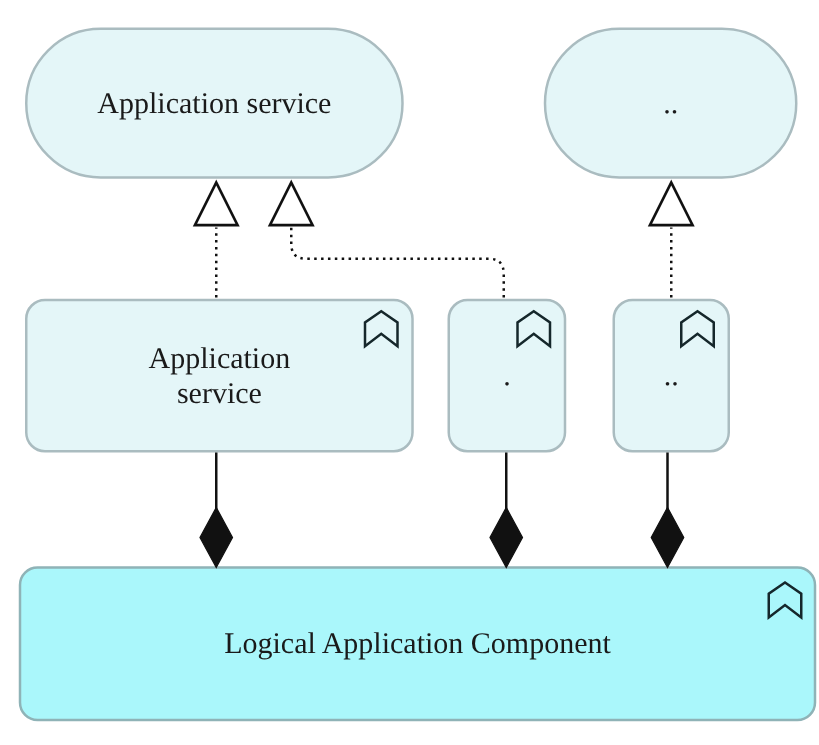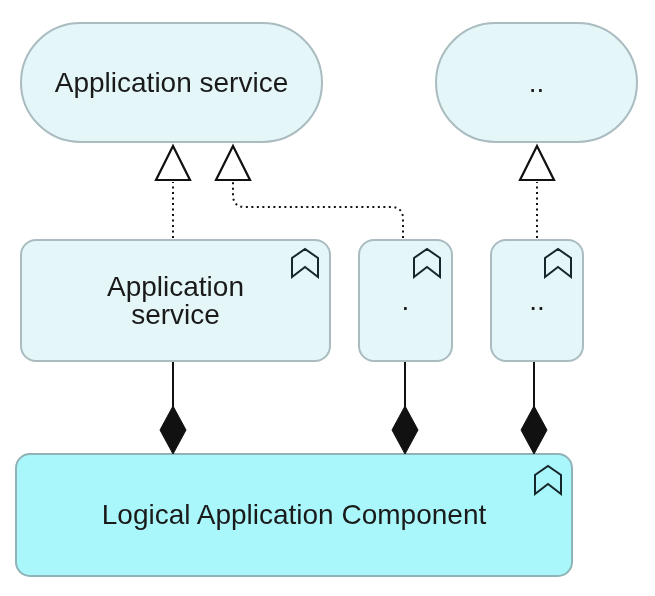--- a/index.html
+++ b/index.html
@@ -43,22 +43,23 @@
     stroke: var(--connector, #111111);
   }
   .node {
     position: absolute;
     box-sizing: border-box;
     display: flex;
     align-items: center;
     justify-content: center;
     text-align: center;
     color: var(--text, #1a1a1a);
-    font-size: 28px;
+    font-size: 24px;
     line-height: 28px;
+    font-family: Liberation Serif, serif;
   }
   .node .label {
     white-space: pre-line;
     padding: 0 6px;
   }
   .pill {
     background: var(--node-fill-light, #e4f6f8);
     border: 2px solid var(--node-border-light, #aabcc0);
     border-radius: 61px;
   }
@@ -114,21 +115,21 @@
     </svg>
   </div>
 
   <div class="node box" style="left:490px;top:239px;width:94px;height:123px">
     <span class="label">..</span>
     <svg class="marker" viewBox="0 0 32 33">
       <path d="M3 30 V11 L16 2 L29 11 V30 L16 20 Z"></path>
     </svg>
   </div>
 
-  <div class="node component" style="left:15px;top:453px;width:558px;height:124px">
+  <div class="node component" style="left:15px;top:453px;width:638px;height:124px">
     <span class="label">Logical Application Component</span>
     <svg class="marker" style="top:9px;right:7px" viewBox="0 0 32 33">
       <path d="M3 30 V11 L16 2 L29 11 V30 L16 20 Z"></path>
     </svg>
   </div>
 
   <svg class="connectors" viewBox="0 0 655 596">
 
     <g>
       <path class="dotted" d="M173 238 V182"></path>

